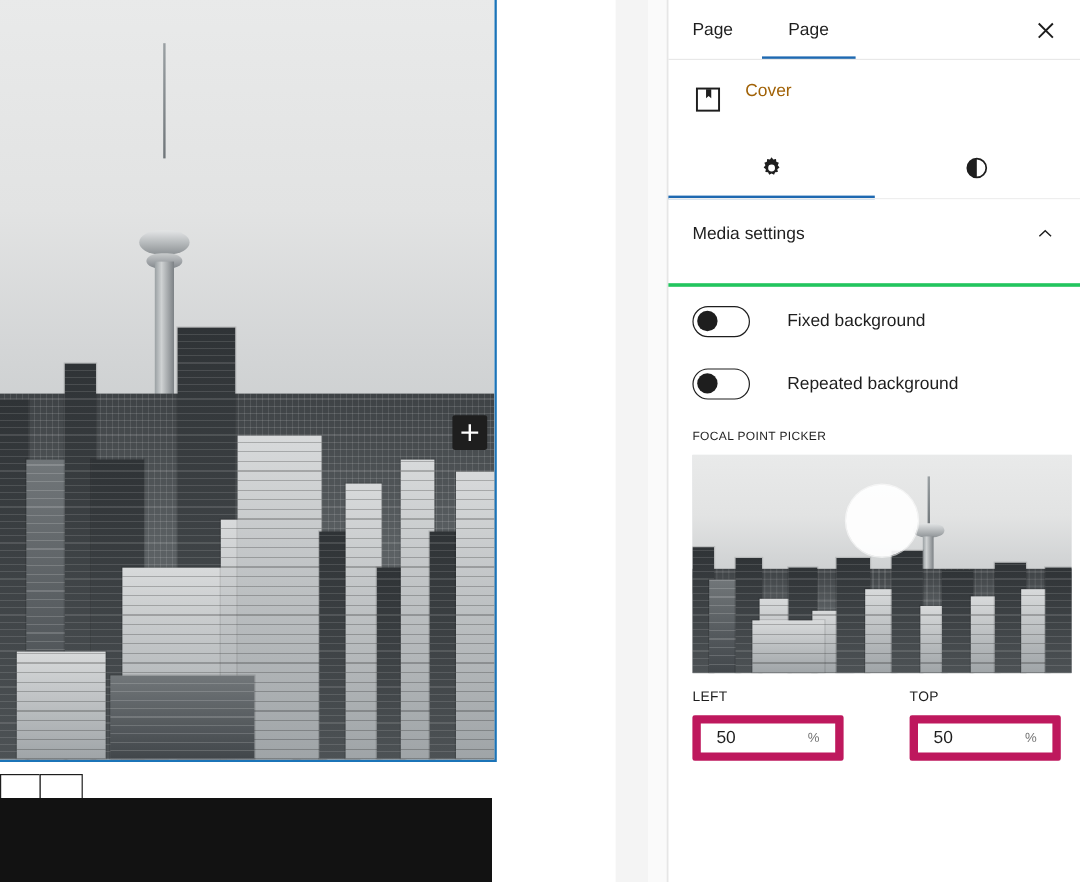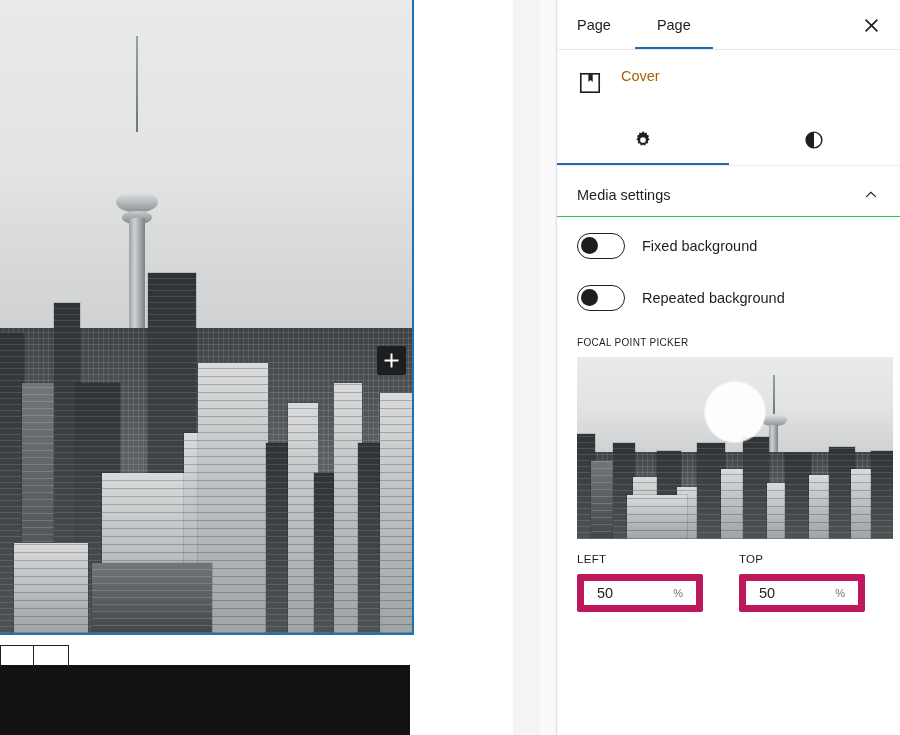--- a/index.html
+++ b/index.html
@@ -113,38 +113,38 @@
   .block-title { font-size: 14.5px; color: #a16207; margin-bottom: 8px; }
   .block-desc { font-size: 13.5px; line-height: 1.42; color: #1e1e1e; max-width: 252px; }
 
   .icon-tabs { position: relative; display: flex; height: 52px; margin-top: 14px; }
   .icon-tab { flex: 1; display: flex; align-items: center; justify-content: center; position: relative; }
   .icon-tab.active::after { content: ""; position: absolute; left: 0; right: 0; bottom: 0;
          height: 3px; background: #1e69b1; }
   .icon-tabs-rule { position: absolute; left: 0; right: 0; bottom: 0; height: 1px; background: #eee; }
 
   .panel-head { display: flex; align-items: center; justify-content: space-between;
-         padding: 20px 20px 12px 20px; border-bottom: 1px solid #22c55e; }
+         padding: 20px 20px 32px 20px; border-bottom: 3px solid #22c55e; }
   .panel-title { font-size: 14.5px; color: #1e1e1e; }
 
   .panel-body { padding: 16px 20px 0 20px; }
-  .toggle-row { display: flex; align-items: center; gap: 17px; margin-bottom: 26px; }
+  .toggle-row { display: flex; align-items: center; gap: 31px; margin-bottom: 26px; }
   .switch { width: 48px; height: 26px; border: 1.5px solid #1e1e1e; border-radius: 13px;
             background: #fff; position: relative; flex: none; }
   .knob { position: absolute; left: 3px; top: 3px; width: 17px; height: 17px;
           border-radius: 50%; background: #1e1e1e; }
   .toggle-label { font-size: 14.5px; color: #1e1e1e; }
 
   .field-label { font-size: 10px; letter-spacing: .3px; color: #1e1e1e; text-transform: uppercase;
           margin: 14px 0 9px 0; font-weight: 400; }
   .fp-wrap { position: relative; width: 316px; height: 182px; overflow: hidden; background: #dcdedf; }
   .fp-dot { position: absolute; width: 60px; height: 60px; border-radius: 50%;
           background: rgba(255,255,255,.93); box-shadow: 0 0 0 1px rgba(255,255,255,.6); }
 
-  .coord-row { display: flex; gap: 36px; margin-top: 14px; }
+  .coord-row { display: flex; gap: 55px; margin-top: 14px; }
   .coord { width: 126px; }
   .coord-label { font-size: 11.5px; letter-spacing: .3px; color: #1e1e1e; margin-bottom: 9px; }
   .num-input { position: relative; width: 126px; height: 38px; border: 7px solid #be185d;
           border-radius: 2px; background: #fff; display: flex; align-items: center; }
   .num-val { font-size: 14.5px; color: #1e1e1e; padding-left: 13px; }
   .num-unit { position: absolute; right: 13px; font-size: 11px; color: #757575; }
 </style>
 </head>
 <body>
 

